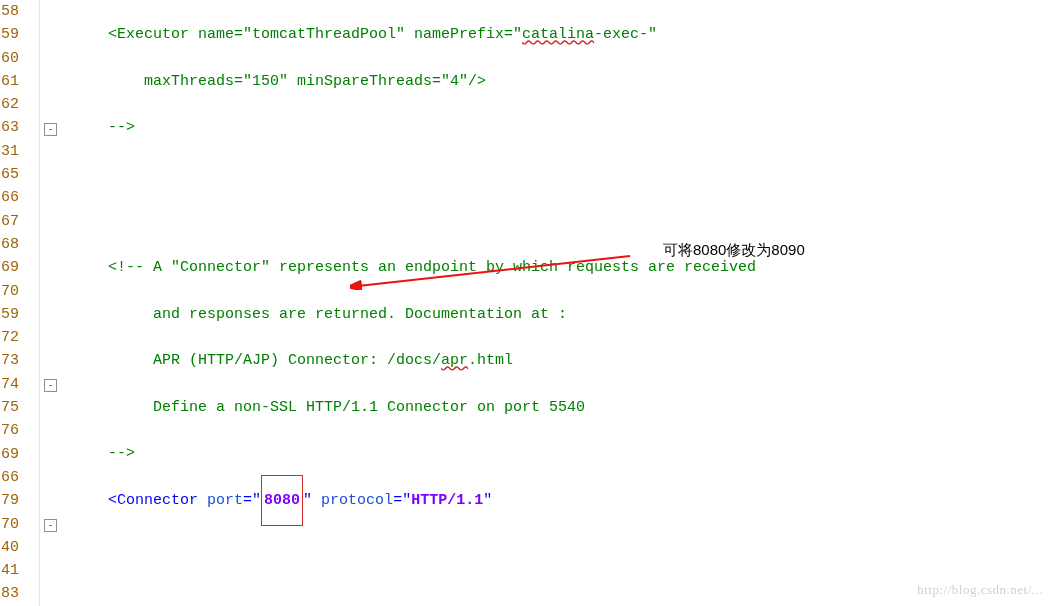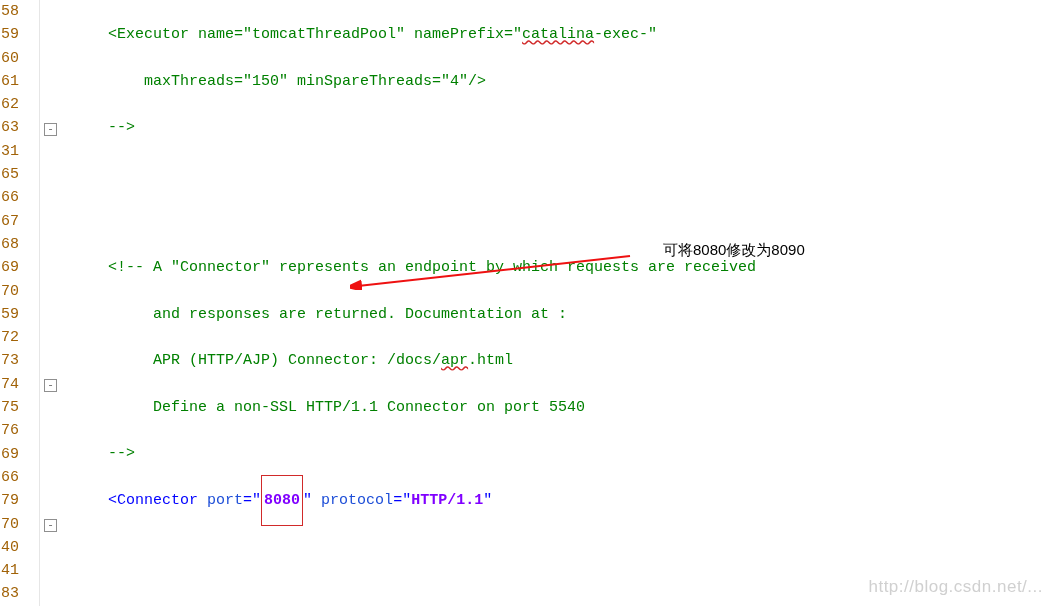--- a/index.html
+++ b/index.html
@@ -14,21 +14,21 @@
   .code{flex:1;white-space:pre;color:#000;padding-left:4px;}
   .code .ln{display:block;height:23.3px;}
   .cmt{color:#008000;}
   .tag{color:#0000ff;}
   .attr{color:#1d4ed8;}
   .str{color:#8000ff;font-weight:bold;}
   .boxed{border:1px solid #d12a2a;padding:16px 2px;}
   .squig{text-decoration:underline wavy #d12a2a;text-decoration-skip-ink:none;}
   .annotation{position:absolute;top:238px;left:663px;font-family:"Microsoft YaHei",Arial,sans-serif;font-size:15px;color:#000;}
   svg.arrow{position:absolute;pointer-events:none;}
-  .watermark{position:absolute;right:12px;bottom:6px;color:#d0d0d0;font-family:Liberation Sans, sans-serif;font-size:17px;letter-spacing:.5px;}
+  .watermark{position:absolute;right:12px;bottom:6px;color:#d0d0d0;font-family:Liberation Serif, serif;font-size:13px;letter-spacing:.5px;}
 </style>
 </head>
 <body>
 
 <div class="editor">
 
   <div class="gutter">
     <div class="gnum">58</div>
     <div class="gnum">59</div>
     <div class="gnum">60</div>

